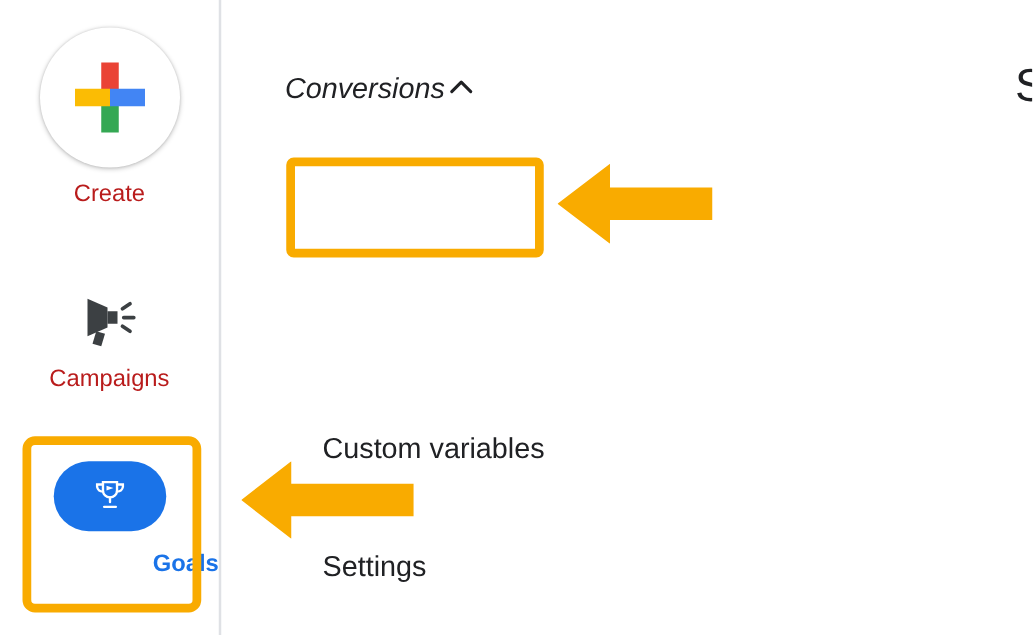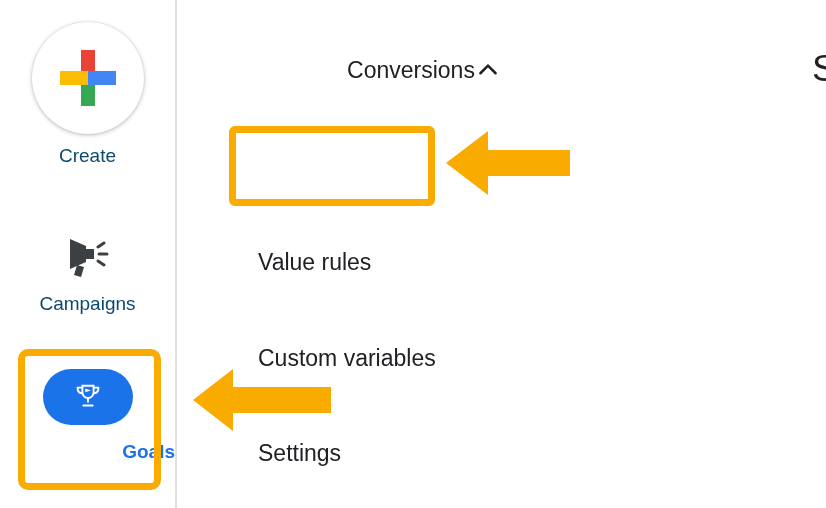--- a/index.html
+++ b/index.html
@@ -27,21 +27,21 @@
   }
   .plus-icon { position: relative; width: 56px; height: 56px; }
   .plus-icon .arm { position: absolute; }
   .arm-top    { left: 21px; top: 0;    width: 14px; height: 28px; background: #ea4335; }
   .arm-bottom { left: 21px; top: 28px; width: 14px; height: 28px; background: #34a853; }
   .arm-left   { left: 0;    top: 21px; width: 28px; height: 14px; background: #fbbc04; }
   .arm-right  { left: 28px; top: 21px; width: 28px; height: 14px; background: #4285f4; }
 
   .sidebar-label {
     position: absolute; left: 0; width: 175px;
-    text-align: center; font-size: 19px; color: #0c4a6e;
+    text-align: center; font-size: 19px; color: #b91c1c;
   }
   .create-label { top: 145px; }
   .campaigns-icon-wrap { position: absolute; left: 66px; top: 236px; width: 44px; height: 42px; }
   .campaigns-label { top: 293px; }
 
   .goals-highlight {
     position: absolute; left: 18px; top: 349px;
     width: 143px; height: 141px;
     border: 7px solid #f9ab00; border-radius: 10px;
     pointer-events: none;
@@ -52,22 +52,23 @@
     background: #1a73e8;
     display: flex; align-items: center; justify-content: center;
     cursor: pointer;
   }
   .goals-label { top: 441px; color: #1a73e8; font-weight: 700; text-align: right; }
 
   
   .nav-header {
     position: absolute; left: 228px; top: 52px;
     width: 392px; height: 36px;
-    display: flex; align-items: center; justify-content: center;
+    display: flex; align-items: center; justify-content: flex-start;
     cursor: pointer;
+    font-style: italic;
   }
   .nav-header-label { font-size: 23px; color: #202124; }
 
   .pill {
     position: absolute; left: 177px; top: 120px;
     width: 481px; height: 92px;
     background: #1a73e8;
     border-radius: 0 46px 46px 0;
     display: flex; align-items: center;
     padding-left: 81px;
@@ -150,21 +151,20 @@
 
   <div class="nav-header">
     <span class="nav-header-label">Conversions</span>
     <svg width="26" height="26" viewBox="0 0 24 24">
       <path d="M5 15 l7 -7 7 7" stroke="#202124" stroke-width="2.3" fill="none" stroke-linecap="round" stroke-linejoin="round"></path>
     </svg>
   </div>
 
   <div class="summary-highlight"></div>
 
-  <div class="nav-item nav-item-1">Value rules</div>
   <div class="nav-item nav-item-3">Settings</div>
   <div class="nav-item nav-item-2">Custom variables</div>
 
   <svg class="annot-arrow summary-arrow" width="124" height="64" viewBox="0 0 124 64">
     <polygon points="0,32 42,0 42,19 124,19 124,45 42,45 42,64" fill="#f9ab00"></polygon>
   </svg>
 
   <svg class="annot-arrow goals-arrow" width="138" height="62" viewBox="0 0 138 62">
     <polygon points="0,31 40,0 40,18 138,18 138,44 40,44 40,62" fill="#f9ab00"></polygon>
   </svg>

